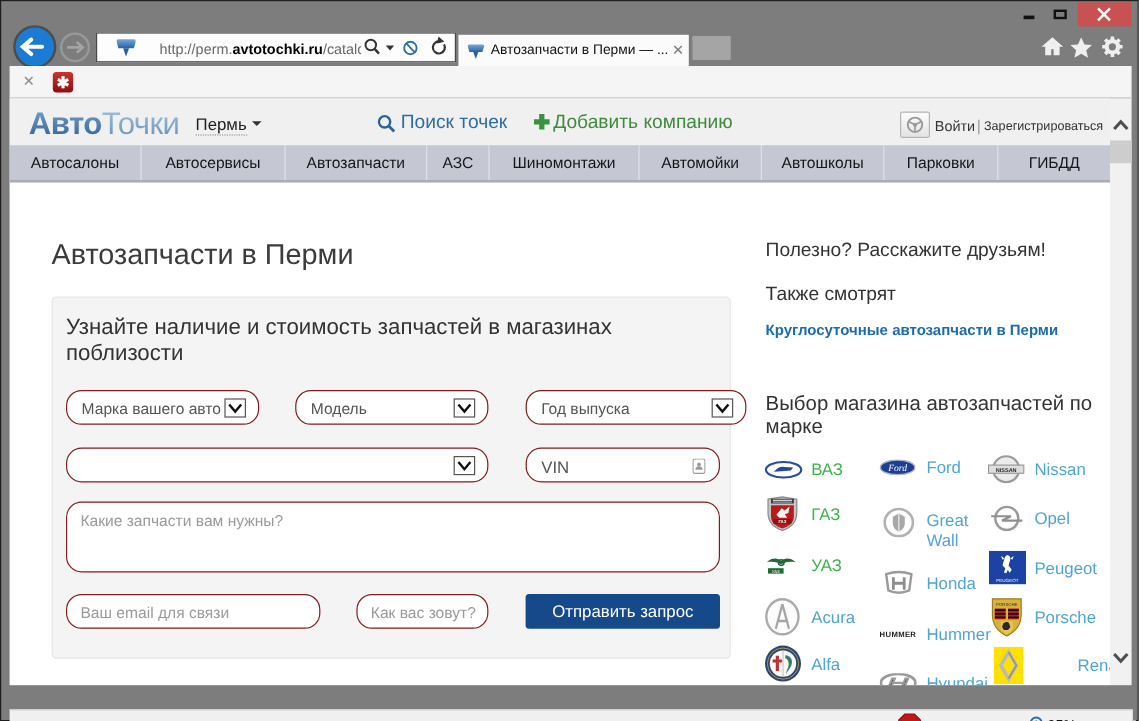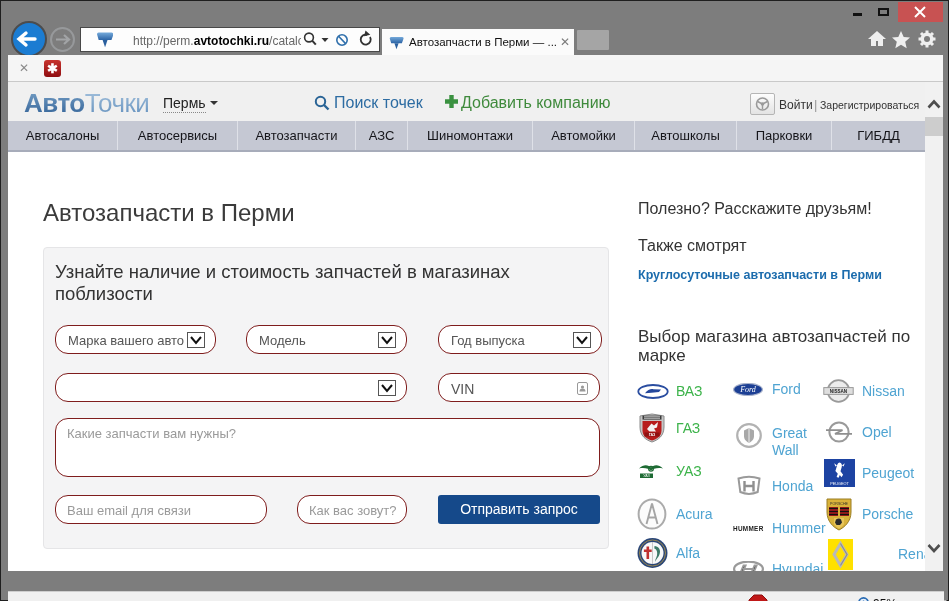--- a/index.html
+++ b/index.html
@@ -204,21 +204,21 @@
         <div class="selbox"><svg width="16" height="14">
               <path d="M3 4 l5 6 5-6" stroke="#111" stroke-width="2" fill="none"></path>
             </svg></div>
       </div>
       <div class="fld" style="left:202px;top:77px;width:161px;height:29px">
         <span class="seltxt">Модель</span>
         <div class="selbox"><svg width="16" height="14">
               <path d="M3 4 l5 6 5-6" stroke="#111" stroke-width="2" fill="none"></path>
             </svg></div>
       </div>
-      <div class="fld" style="left:394px;top:77px;width:164px;height:29px">
+      <div class="fld" style="left:394px;top:77px;width:184px;height:29px">
         <span class="seltxt">Год выпуска</span>
         <div class="selbox"><svg width="16" height="14">
               <path d="M3 4 l5 6 5-6" stroke="#111" stroke-width="2" fill="none"></path>
             </svg></div>
       </div>
       <div class="fld" style="left:11px;top:125px;width:352px;height:29px">
         <div class="selbox"><svg width="16" height="14">
               <path d="M3 4 l5 6 5-6" stroke="#111" stroke-width="2" fill="none"></path>
             </svg></div>
       </div>

